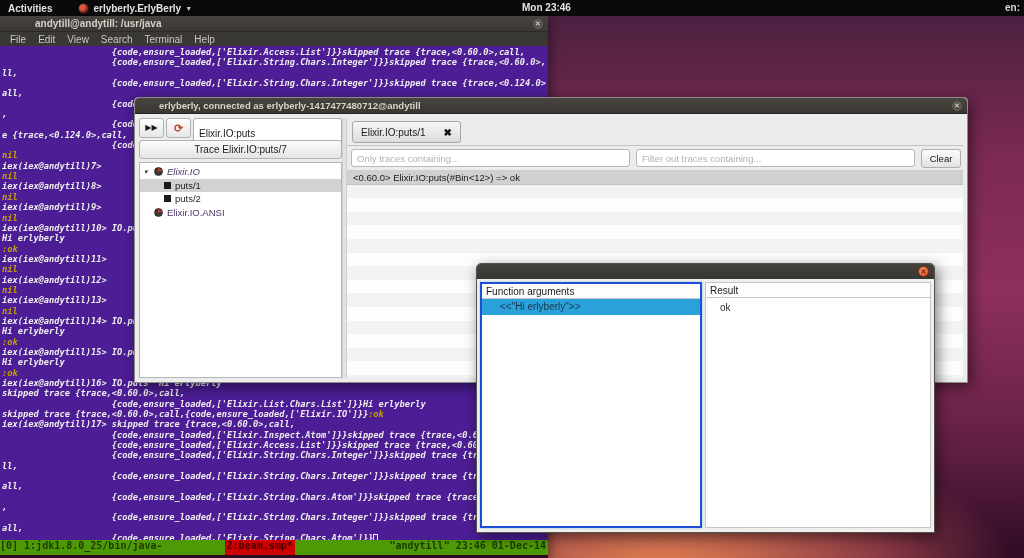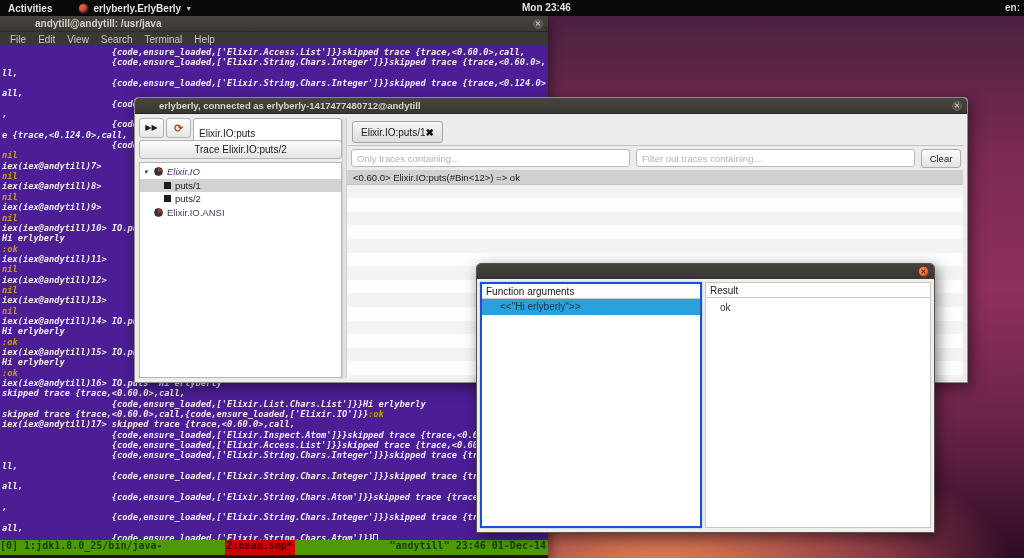--- a/index.html
+++ b/index.html
@@ -62,21 +62,21 @@
   .tri { width:10px; font-size:7px; color:#333; }
   .mod-icon { width:9px; height:9px; border-radius:50%; margin-right:4px;
     background:conic-gradient(#b03a30 0 22%, #3a3a3a 22% 100%); border:1px solid #2a2a2a; }
   .fn-icon { width:7px; height:7px; background:#1b1b1b; margin-right:4px; }
   .tree-label.module { color:#4a3366; }
   .tree-label.function { color:#1c1c1c; }
   .splitter { width:5px; background:#e2e2e2; border-left:1px solid #cfcfcf; border-right:1px solid #cfcfcf; }
   .right-pane { flex:1; display:flex; flex-direction:column; min-width:0; }
   .tab-bar { height:28px; border-bottom:1px solid #c2c2c2; display:flex; align-items:flex-start; padding:3px 0 0 5px; }
   .tab { height:22px; background:linear-gradient(#f6f6f6,#dcdcdc); border:1px solid #a6a6a6; border-radius:3px;
-    display:flex; align-items:center; padding:0 8px; font-size:10px; color:#1a1a1a; gap:0; }
+    display:flex; align-items:center; padding:0 8px; font-size:10px; color:#1a1a1a; gap:18px; }
   .tab-close { font-weight:bold; font-size:10px; color:#111; }
   .filter-row { height:24px; display:flex; align-items:center; gap:6px; padding:3px 2px 3px 4px; }
   .filter-input { flex:1; height:18px; border:1px solid #b8b8b8; border-radius:3px; padding:0 5px;
     font-family:"Liberation Sans",sans-serif; font-size:9.5px; color:#1a1a1a; background:#fff; }
   .filter-input::placeholder { color:#b5b2ae; }
   .clear-btn { width:40px; height:19px; background:linear-gradient(#fbfbfb,#e2e2e2); border:1px solid #adadad;
     border-radius:3px; font-family:"Liberation Sans",sans-serif; font-size:9.5px; color:#1a1a1a; }
   .trace-list { flex:1; border-top:1px solid #cfcfcf; overflow:hidden;
     background:repeating-linear-gradient(180deg, #fdfdfd 0 13.6px, #f3f3f3 13.6px 27.2px); }
   .trace-row { height:14px; line-height:14px; font-size:9.5px; color:#1a1a1a; padding-left:6px; white-space:pre; }
@@ -193,21 +193,21 @@
     <div class="left-pane">
       <div class="tool-row">
         <span class="sq-btn">
           <span>▶▶</span>
         </span>
         <span class="sq-btn refresh">
           <span>⟳</span>
         </span>
         <input class="mod-input" type="text" value="Elixir.IO:puts" style="">
       </div>
-      <button class="trace-btn">Trace Elixir.IO:puts/2</button>
+      <button class="trace-btn">Trace Elixir.IO:puts/7</button>
       <div class="tree">
           <div class="tree-row" style="padding-left: 4px; font-style: italic;">
             <span class="tri">▾</span>
             <span class="mod-icon"></span>
             <span class="tree-label module">Elixir.IO</span>
           </div>
           <div class="tree-row sel" style="padding-left: 24px;">
             <span class="fn-icon"></span>
             <span class="tree-label function">puts/1</span>
           </div>

